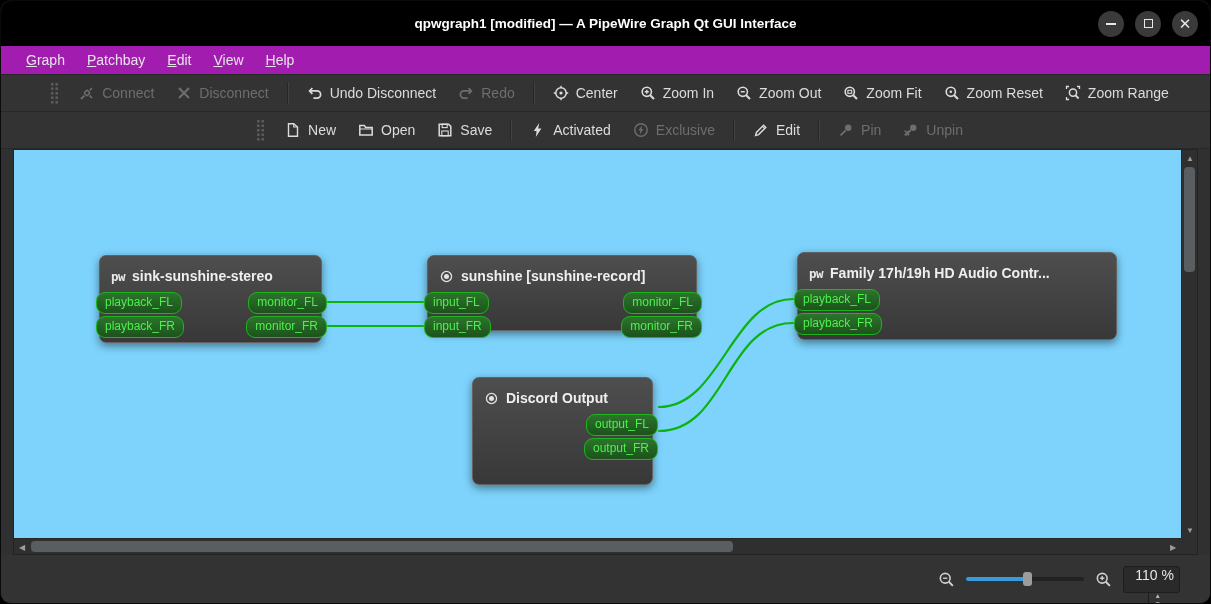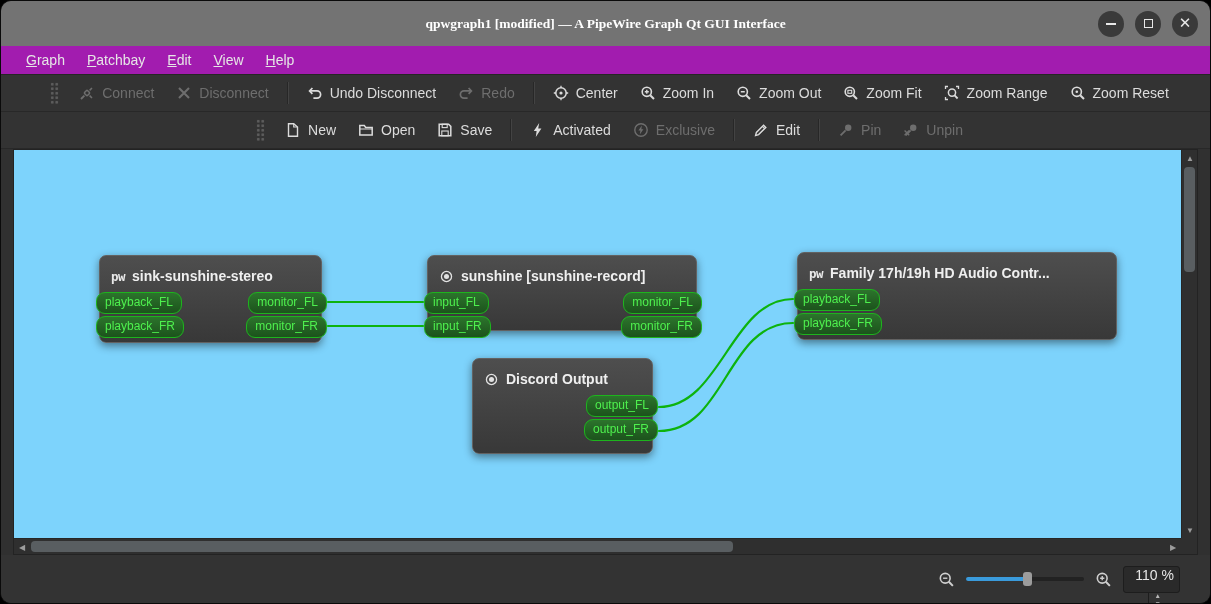--- a/index.html
+++ b/index.html
@@ -1,20 +1,20 @@
 <!DOCTYPE html>
 <html><head>
 <meta charset="utf-8">
 <style>
   * { margin:0; padding:0; box-sizing:border-box; }
   html,body { width:1211px; height:604px; background:#000; font-family:"Liberation Sans", sans-serif; }
   .window { position:absolute; inset:0; background:#303030; border-radius:11px; overflow:hidden; border:1px solid #0a0a0a; }
 
   
-  .titlebar { height:45px; background:#737373; display:flex; align-items:center; justify-content:center; position:relative;font-family:Liberation Serif, serif; }
+  .titlebar { height:45px; background:#000000; display:flex; align-items:center; justify-content:center; position:relative; }
   .title { color:#ffffff; font-weight:bold; font-size:13.5px; }
   .win-controls { position:absolute; right:12px; top:50%; transform:translateY(-50%); display:flex; gap:11px; }
   .win-btn { width:26px; height:26px; border-radius:50%; background:#3a3a3a; color:#e8e8e8; display:flex; align-items:center; justify-content:center; cursor:default; }
   .glyph-min { width:10px; height:2px; background:#e8e8e8; display:block; }
   .glyph-max { width:9px; height:9px; border:1.5px solid #e8e8e8; display:block; }
   .glyph-close { font-size:15px; line-height:1; color:#e8e8e8; }
 
   
   .menubar { height:29px; background:#a21caf; display:flex; align-items:center; padding-left:14px; border-bottom:1px solid #262626; }
   .menu-item { color:#e6e6e6; font-size:14px; padding:3px 11px; display:inline-block; }
@@ -158,33 +158,33 @@
     <div class="tbtn">
       <svg class="icon" width="16" height="16" viewBox="0 0 16 16" stroke="currentColor" fill="none">
           <circle cx="6.8" cy="6.8" r="4.6" stroke-width="1.6"></circle>
           <path d="M10.2 10.2L14 14" stroke-width="2"></path>
           <rect x="4.9" y="5.3" width="3.8" height="3" stroke-width="1.1"></rect>
         </svg>
       <span>Zoom Fit</span>
     </div>
     <div class="tbtn">
       <svg class="icon" width="16" height="16" viewBox="0 0 16 16" stroke="currentColor" fill="none">
+          <circle cx="6.8" cy="6.8" r="4.6" stroke-width="1.6"></circle>
+          <path d="M10.2 10.2L14 14" stroke-width="2"></path>
+          <circle cx="6.8" cy="6.8" r="1.3" fill="currentColor" stroke="none"></circle>
+        </svg>
+      <span>Zoom Reset</span>
+    </div>
+    <div class="tbtn">
+      <svg class="icon" width="16" height="16" viewBox="0 0 16 16" stroke="currentColor" fill="none">
           <path d="M1.5 4V1.5H4M12 1.5h2.5V4M1.5 12v2.5H4" stroke-width="1.3"></path>
           <circle cx="8" cy="7.6" r="3.6" stroke-width="1.5"></circle>
           <path d="M10.6 10.4l3 3.1" stroke-width="1.8"></path>
         </svg>
       <span>Zoom Range</span>
-    </div>
-    <div class="tbtn">
-      <svg class="icon" width="16" height="16" viewBox="0 0 16 16" stroke="currentColor" fill="none">
-          <circle cx="6.8" cy="6.8" r="4.6" stroke-width="1.6"></circle>
-          <path d="M10.2 10.2L14 14" stroke-width="2"></path>
-          <circle cx="6.8" cy="6.8" r="1.3" fill="currentColor" stroke="none"></circle>
-        </svg>
-      <span>Zoom Reset</span>
     </div>
   </div>
 
   <div class="toolbar">
     <div class="grip"></div>
 
     <div class="tbtn">
       <svg class="icon" width="16" height="16" viewBox="0 0 16 16" stroke="currentColor" fill="none">
           <path d="M3.5 1.8h5.2L12.5 5v9.2h-9z" stroke-width="1.4"></path>
           <path d="M8.7 1.8V5h3.8" stroke-width="1.1"></path>
@@ -296,21 +296,21 @@
           <span>Family 17h/19h HD Audio Contr...</span>
         </div>
         <div class="prow">
           <span class="port in">playback_FL</span>
         </div>
         <div class="prow">
           <span class="port in">playback_FR</span>
         </div>
       </div>
 
-      <div class="node" style="left:458px; top:208px; width:181px; height:96px;">
+      <div class="node" style="left:458px; top:227px; width:181px; height:108px;">
         <div class="node-title">
           <svg width="15" height="15" viewBox="0 0 16 16">
               <circle cx="8" cy="8" r="2.7" fill="#e2e2e2"></circle>
               <circle cx="8" cy="8" r="5.4" fill="none" stroke="#e2e2e2" stroke-width="1.4"></circle>
             </svg>
           <span>Discord Output</span>
         </div>
         <div class="prow">
           <span class="port out">output_FL</span>
         </div>

